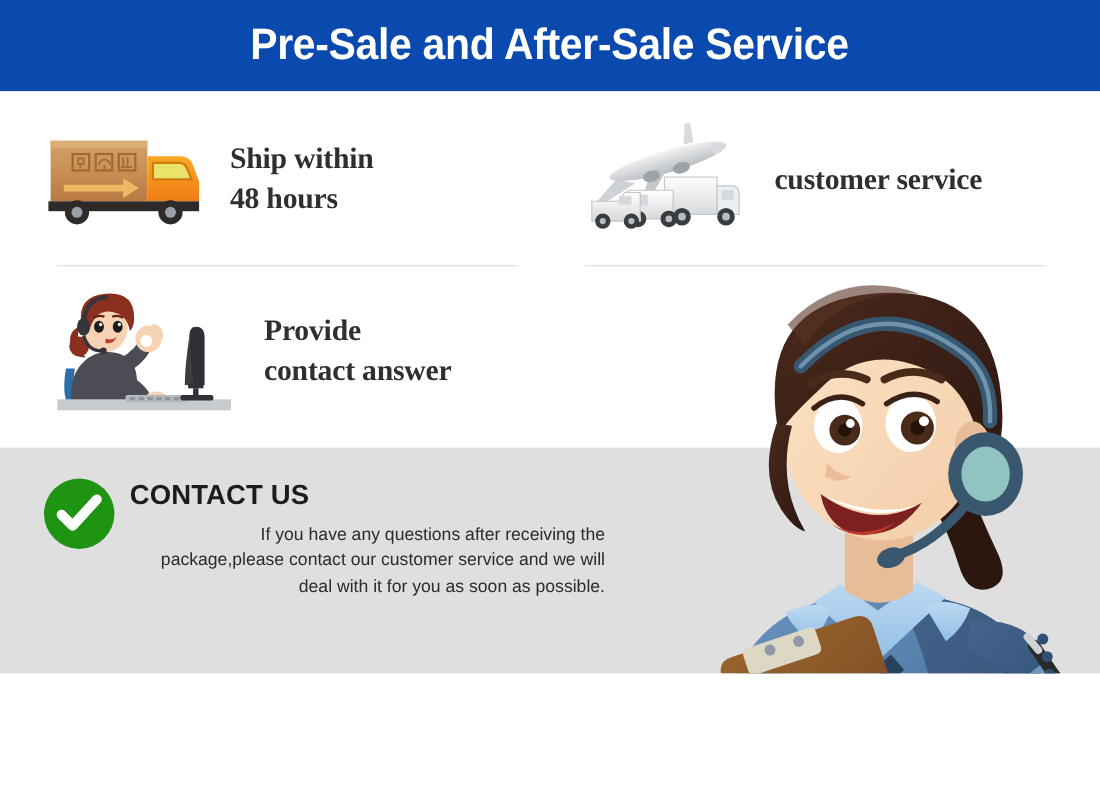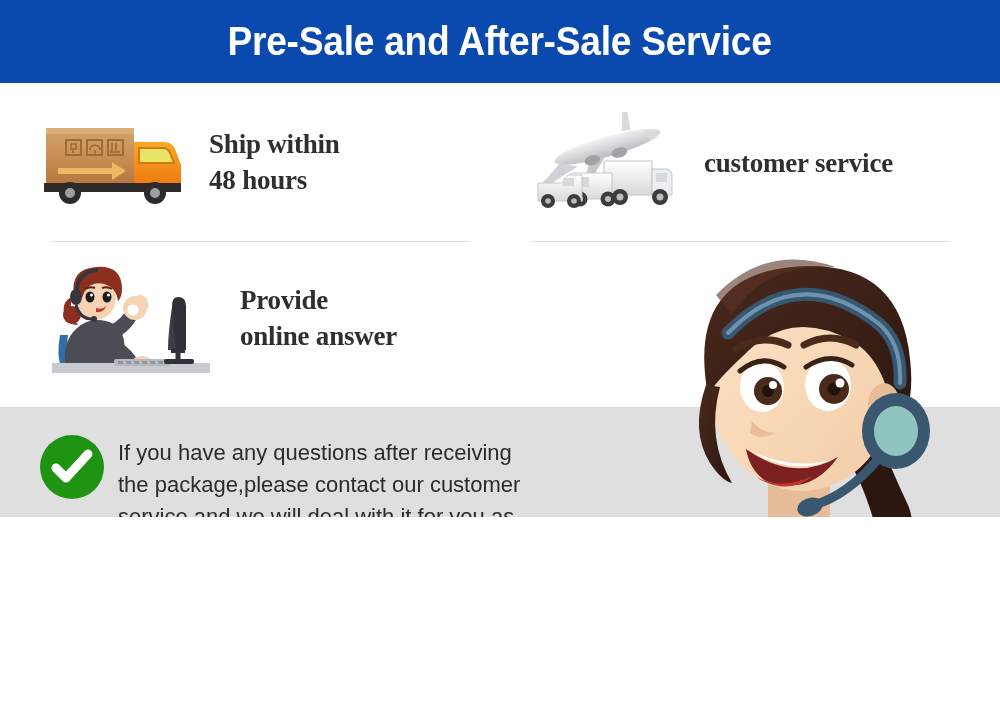--- a/index.html
+++ b/index.html
@@ -10,21 +10,21 @@
     width: 1000px;
     height: 715px;
     background: #ffffff;
     font-family: "Liberation Sans", sans-serif;
     overflow: hidden;
     position: relative;
   }
   #page {
     position: relative;
     width: 1000px;
-    height: 517px;
+    height: 612px;
     overflow: hidden;
   }
 
   
   .banner {
     position: absolute;
     left: 0; top: 0;
     width: 1000px;
     height: 83px;
     background: #0a49ae;
@@ -115,25 +115,26 @@
   .notice-body { padding-top: 2px; }
   .notice-title {
     font-size: 25px;
     font-weight: bold;
     color: #1c1c1c;
     letter-spacing: 0.1px;
     margin: 0 0 7px 0;
     line-height: 1.05;
   }
   .notice-desc {
-    font-size: 22px;
+    font-size: 16px;
     color: #2b2b2b;
     line-height: 1.45;
-    margin: 0;
+    margin: 12px;
     max-width: 420px;
+    text-align: right;
   }
 
   
   .agent-art {
     position: absolute;
     left: 596px;
     top: 235px;
     width: 404px;
     height: 480px;
     pointer-events: none;
@@ -303,34 +304,35 @@
 
           <path d="M126 34 q8 0 8 9 v44 h-14 v-44 q0 -9 6 -9 z" fill="#2f3136"></path>
           <path d="M120 44 q-4 26 -4 43 h8 z" fill="#3a3d42"></path>
           <rect x="119" y="86" width="14" height="4" fill="#2f3136"></rect>
           <rect x="112" y="96" width="30" height="5" rx="2" fill="#2f3136"></rect>
           <path d="M126 90 v6" stroke="#2f3136" stroke-width="5"></path>
         </svg>
       </div>
       <div class="feature-text">
         <div>Provide</div>
-        <div>online answer</div>
+        <div>contact answer</div>
       </div>
     </div>
   </div>
 
   <div class="gray-panel">
 
     <div class="notice" id="notice-contact">
       <div class="badge green">
         <svg width="64" height="64" viewBox="0 0 64 64">
           <path d="M16 33 l10 10 l22 -24" stroke="#ffffff" stroke-width="9" fill="none" stroke-linecap="round" stroke-linejoin="round"></path>
         </svg>
       </div>
       <div class="notice-body">
+        <h2 class="notice-title">CONTACT US</h2>
         <p class="notice-desc">If you have any questions after receiving the package,please contact our customer service and we will deal with it for you as soon as possible.</p>
       </div>
     </div>
 
   </div>
 
   <div class="agent-art">
     <svg width="404" height="480" viewBox="0 0 404 480">
       <defs>
         <linearGradient id="skin" x1="0" y1="0" x2="1" y2="1">

